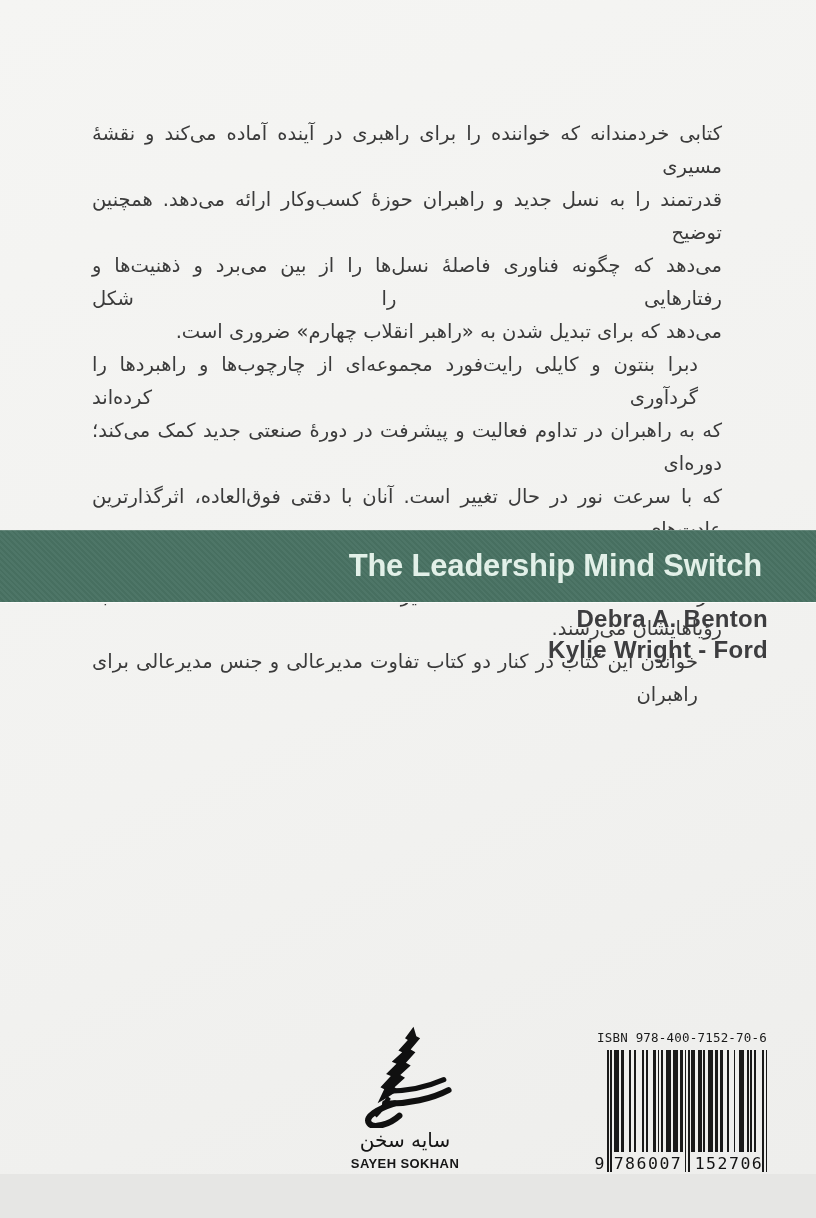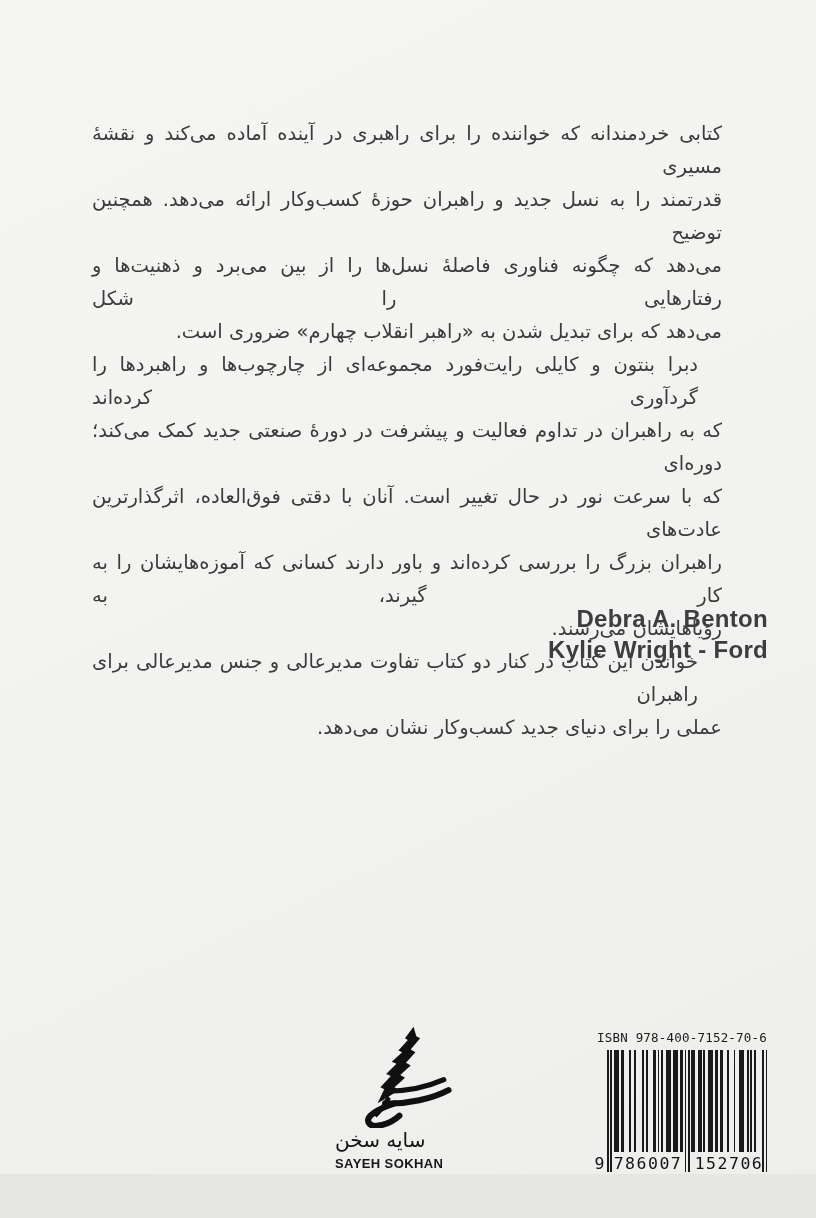--- a/index.html
+++ b/index.html
@@ -39,21 +39,21 @@
   }
 
   
   .authors{
     position:absolute;right:48px;top:603px;text-align:right;
     font-family:"Liberation Sans",sans-serif;font-weight:bold;
     font-size:24px;line-height:31px;color:#3d3d3f;letter-spacing:.3px;
   }
 
   
-  .publisher{position:absolute;left:335px;top:1022px;width:140px;text-align:left;color:#121212;}
+  .publisher{position:absolute;left:335px;top:1022px;width:140px;text-align:center;color:#121212;}
   .feather-svg{width:104px;height:106px;display:block;margin:0 auto;}
   .pub-fa{direction:rtl;font-size:20px;line-height:24px;margin-top:0;color:#141414;}
   .pub-en{font-family:Liberation Sans, sans-serif;font-weight:bold;font-size:13px;line-height:15px;letter-spacing:.4px;color:#161616;}
   .pub-en.first{margin-top:4px;}
 
   
   .barcode{position:absolute;left:593px;top:1030px;width:178px;}
   .isbn-label{
     font-family:"DejaVu Sans Mono",monospace;font-size:12.5px;
     color:#1a1a1a;text-align:center;white-space:nowrap;letter-spacing:.2px;
@@ -81,23 +81,25 @@
     <div class="line">کتابی خردمندانه که خواننده را برای راهبری در آینده آماده می‌کند و نقشۀ مسیری</div>
     <div class="line">قدرتمند را به نسل جدید و راهبران حوزۀ کسب‌وکار ارائه می‌دهد. همچنین توضیح</div>
     <div class="line">می‌دهد که چگونه فناوری فاصلۀ نسل‌ها را از بین می‌برد و ذهنیت‌ها و رفتارهایی را شکل</div>
     <div class="line e">می‌دهد که برای تبدیل شدن به «راهبر انقلاب چهارم» ضروری است.</div>
     <div class="line ind">دبرا بنتون و کایلی رایت‌فورد مجموعه‌ای از چارچوب‌ها و راهبردها را گردآوری کرده‌اند</div>
     <div class="line">که به راهبران در تداوم فعالیت و پیشرفت در دورۀ صنعتی جدید کمک می‌کند؛ دوره‌ای</div>
     <div class="line">که با سرعت نور در حال تغییر است. آنان با دقتی فوق‌العاده، اثرگذارترین عادت‌های</div>
     <div class="line">راهبران بزرگ را بررسی کرده‌اند و باور دارند کسانی که آموزه‌هایشان را به کار گیرند، به</div>
     <div class="line e">رؤیاهایشان می‌رسند.</div>
     <div class="line ind">خواندن این کتاب در کنار دو کتاب تفاوت مدیرعالی و جنس مدیرعالی برای راهبران</div>
-    <div class="line e">عملی را برای دنیای جدید کسب‌وکار نشان می‌دهد.</div>
-  </div>
-
+  </div>
+
+  <div class="band">
+    <span class="band-title">The Leadership Mind Switch</span>
+  </div>
 
   <div class="authors">
     <div>Debra A. Benton</div>
     <div>Kylie Wright - Ford</div>
   </div>
 
   <div class="publisher">
     <svg class="feather-svg" viewBox="0 0 110 112" aria-hidden="true">
 
       <path fill="#101010" d="M26,86 L33,71 L29,69 L40,57 L35,55 L46,44 L41,42 L52,32 L48,30 L58,19 L55,17 L64,5

